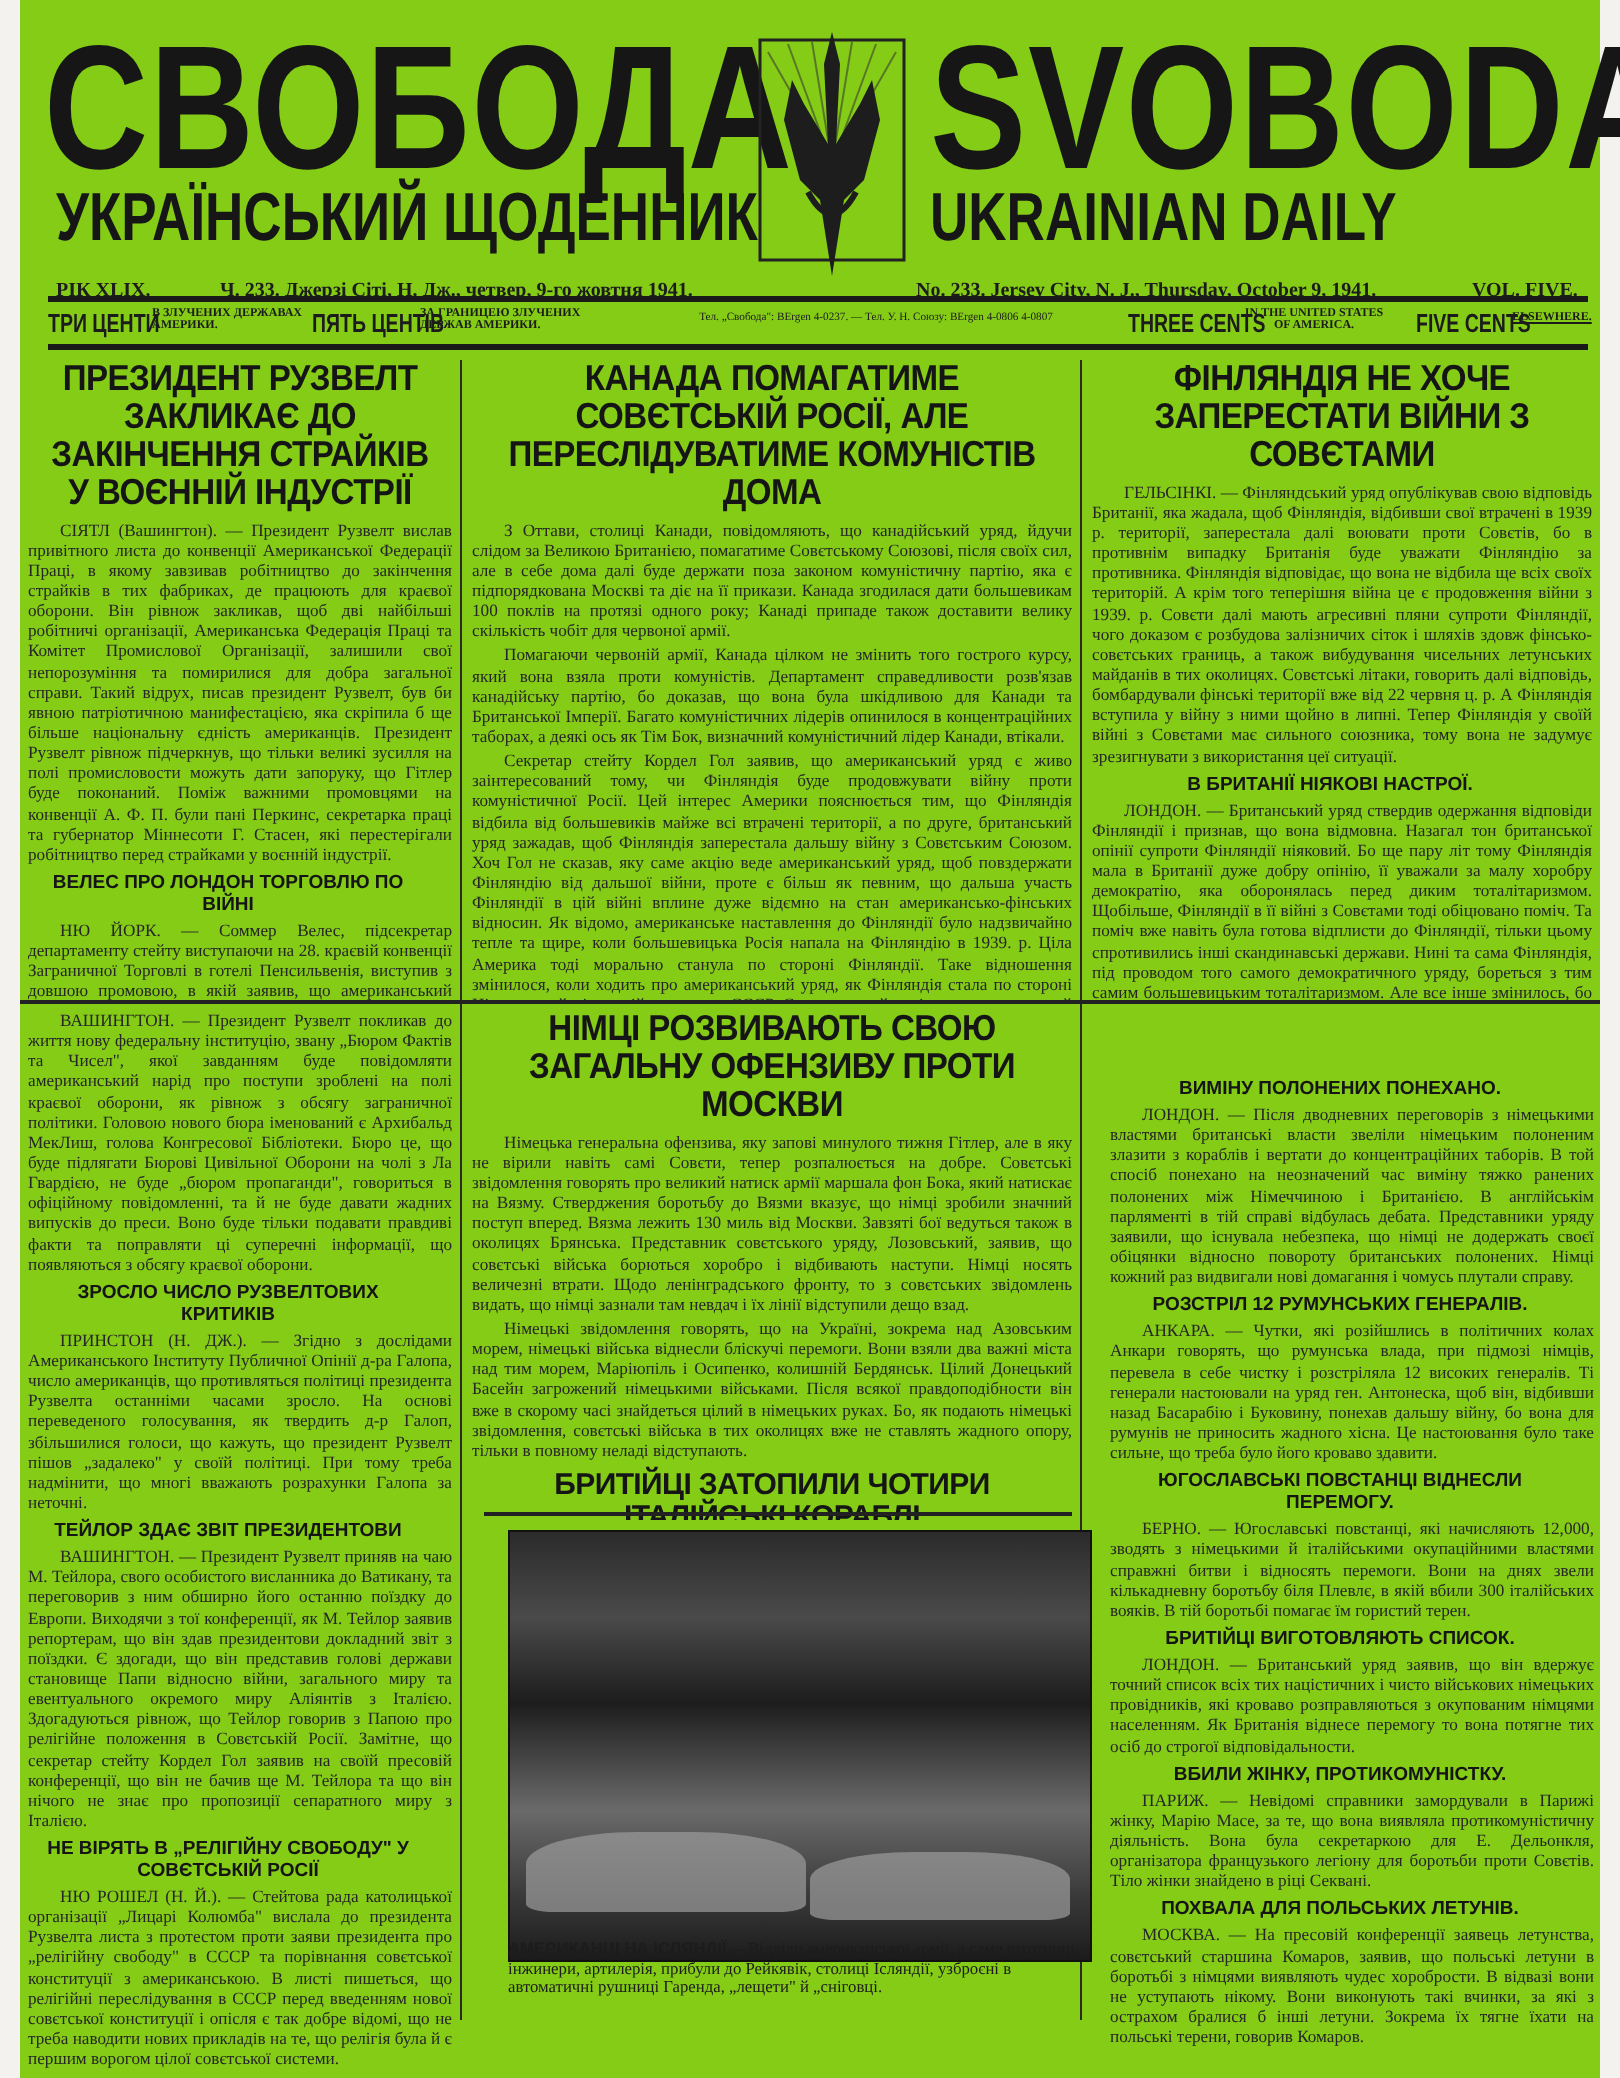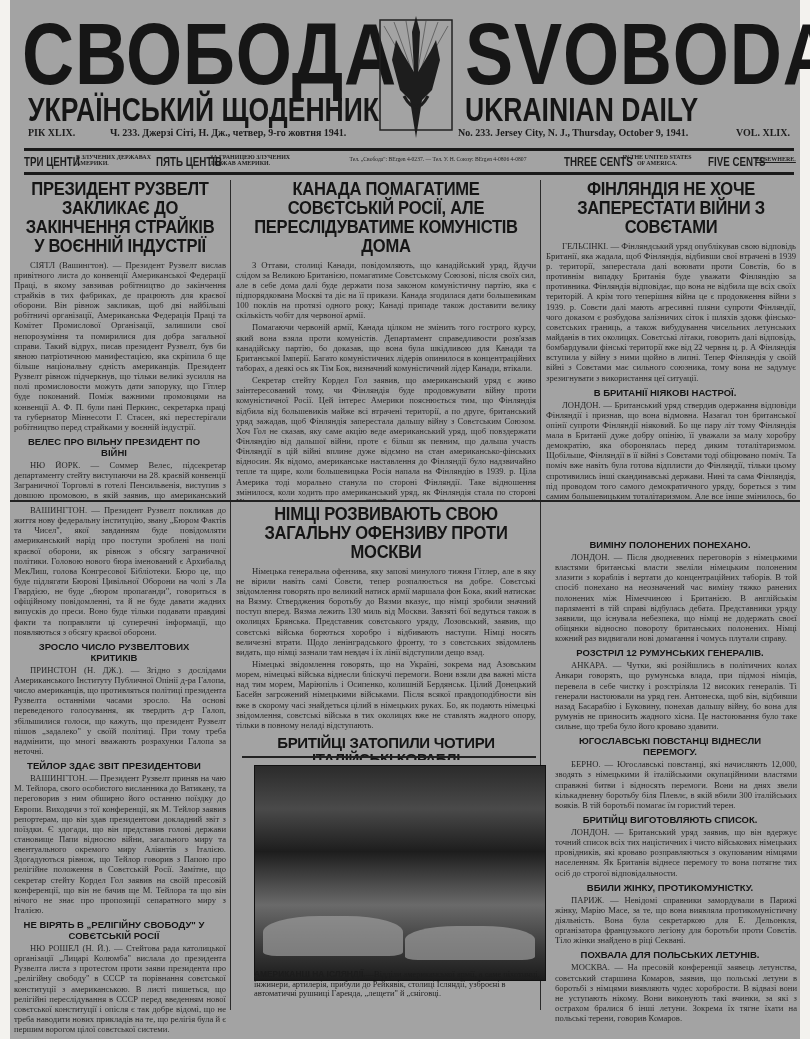--- a/index.html
+++ b/index.html
@@ -1,29 +1,29 @@
 <!DOCTYPE html>
 <html><head>
 <meta charset="utf-8">
 <style>
   html,body{margin:0;padding:0;}
   body{width:810px;height:1039px;background:#f3f2ee;overflow:hidden;position:relative;
        font-family:"Liberation Serif",serif;color:#1c1c1c;}
-  .page{position:absolute;left:10px;top:0;width:790px;height:1039px;background:#a3a3a3;text-decoration:underline;}
+  .page{position:absolute;left:10px;top:0;width:790px;height:1039px;background:#84cc16;text-decoration:underline;}
   .mast{position:absolute;left:0;top:0;width:790px;height:150px;}
   .mast .big{position:absolute;top:10px;font-family:"Liberation Sans",sans-serif;font-weight:bold;
        font-size:88px;letter-spacing:1px;transform:scaleX(0.82);transform-origin:left top;color:#161616;line-height:1;}
   .mast .big.l{left:12px;}
   .mast .big.r{left:455px;}
   .mast .sub{position:absolute;top:92px;font-family:"Liberation Sans",sans-serif;font-weight:bold;font-size:34px;
        transform:scaleX(0.78);transform-origin:left top;color:#161616;line-height:1;}
   .mast .sub.l{left:18px;}
   .mast .sub.r{left:455px;}
   .trident{position:absolute;left:368px;top:12px;width:76px;height:130px;}
-  .dateline{position:absolute;top:127px;font-size:10px;font-weight:bold;white-space:nowrap;}
+  .dateline{position:absolute;top:140px;font-size:10px;font-weight:bold;white-space:nowrap;}
   .rule{position:absolute;left:14px;width:770px;background:#1a1a1a;}
   .pricebar{position:absolute;left:8px;top:150px;width:770px;height:22px;font-size:8px;}
   .pricebar span{position:absolute;white-space:nowrap;}
   .pricebar .p-big{font-family:"Liberation Sans",sans-serif;font-weight:bold;font-size:13px;transform:scaleX(0.75);transform-origin:left top;}
   .col{position:absolute;overflow:hidden;}
   .vline{position:absolute;width:1px;background:#2a2a2a;}
   .hline{position:absolute;height:2px;background:#222;}
   .hl{font-family:"Liberation Sans",sans-serif;font-weight:bold;text-align:center;line-height:1.05;
       color:#151515;margin:0 0 4px 0;letter-spacing:-0.3px;}
   .hl.h1{font-size:18px;transform:scaleX(0.92);}
@@ -55,21 +55,21 @@
           <line x1="38" y1="70" x2="70" y2="14"></line>
       </g>
       <path d="M38 4 L42 20 L40 60 L52 40 L58 28 L62 48 L54 78 L44 88 L38 126 L32 88 L22 78 L14 48 L18 28 L24 40 L36 60 L34 20 Z" fill="#1d1d1d"></path>
       <path d="M26 84 Q38 106 50 84" fill="none" stroke="#1d1d1d" stroke-width="3"></path>
     </svg>
     <div class="sub l">УКРАЇНСЬКИЙ ЩОДЕННИК</div>
     <div class="sub r">UKRAINIAN DAILY</div>
     <div class="dateline" style="left:18px;">РІК XLIX.</div>
     <div class="dateline" style="left:100px;">Ч. 233.  Джерзі Сіті, Н. Дж., четвер, 9-го жовтня 1941.</div>
     <div class="dateline" style="left:448px;">No. 233.  Jersey City, N. J., Thursday, October 9, 1941.</div>
-    <div class="dateline" style="left:726px;">VOL. XLIX.</div>
+    <div class="dateline" style="left:726px;">VOL. FIVE.</div>
   </div>
   <div class="rule" style="top:148px;height:3px;"></div>
 
   <div class="pricebar">
     <span class="p-big" style="left:6px;top:4px;">ТРИ ЦЕНТИ</span>
     <span style="left:58px;top:4px;width:80px;white-space:normal;font-size:6px;font-weight:bold;">В ЗЛУЧЕНИХ ДЕРЖАВАХ АМЕРИКИ.</span>
     <span class="p-big" style="left:138px;top:4px;">ПЯТЬ ЦЕНТІВ</span>
     <span style="left:192px;top:4px;width:84px;white-space:normal;font-size:6px;font-weight:bold;">ЗА ГРАНИЦЕЮ ЗЛУЧЕНИХ ДЕРЖАВ АМЕРИКИ.</span>
     <span style="left:305px;top:6px;width:230px;white-space:normal;font-size:5.6px;text-align:center;">Тел. „Свобода": BErgen 4-0237. — Тел. У. Н. Союзу: BErgen 4-0806 4-0807</span>
     <span class="p-big" style="left:546px;top:4px;">THREE CENTS</span>
@@ -79,21 +79,21 @@
   </div>
   <div class="rule" style="top:172px;height:3px;"></div>
 
   <div class="vline" style="left:220px;top:180px;height:830px;"></div>
   <div class="vline" style="left:530px;top:180px;height:830px;"></div>
   <div class="hline" style="left:0px;top:500px;width:790px;"></div>
 
   <div class="col" style="left:4px;top:180px;width:212px;height:320px;">
     <div class="hl h1">ПРЕЗИДЕНТ РУЗВЕЛТ ЗАКЛИКАЄ ДО ЗАКІНЧЕННЯ СТРАЙКІВ У ВОЄННІЙ ІНДУСТРІЇ</div>
     <p class="body">СІЯТЛ (Вашингтон). — Президент Рузвелт вислав привітного листа до конвенції Американської Федерації Праці, в якому завзивав робітництво до закінчення страйків в тих фабриках, де працюють для краєвої оборони. Він рівнож закликав, щоб дві найбільші робітничі організації, Американська Федерація Праці та Комітет Промислової Організації, залишили свої непорозуміння та помирилися для добра загальної справи. Такий відрух, писав президент Рузвелт, був би явною патріотичною манифестацією, яка скріпила б ще більше національну єдність американців. Президент Рузвелт рівнож підчеркнув, що тільки великі зусилля на полі промисловости можуть дати запоруку, що Гітлер буде поконаний. Поміж важними промовцями на конвенції А. Ф. П. були пані Перкинс, секретарка праці та губернатор Міннесоти Г. Стасен, які перестерігали робітництво перед страйками у воєнній індустрії.</p>
-    <div class="sh">ВЕЛЕС ПРО ВІЛЬНУ ПРЕЗИДЕНТ ПО ВІЙНІ</div>
+    <div class="sh">ВЕЛЕС ПРО ЛОНДОН ТОРГОВЛЮ ПО ВІЙНІ</div>
     <p class="body">НЮ ЙОРК. — Соммер Велес, підсекретар департаменту стейту виступаючи на 28. краєвій конвенції Заграничної Торговлі в готелі Пенсильвенія, виступив з довшою промовою, в якій заявив, що американський уряд буде працювати в напрямі розбудови вільної світової торговлі після цеї війни. Він твердив, що Злучені Держави Америки будуть старатися виелімінувати економічну війну, яка існує між народами, а будуть піддержувати міжнародну економічну співпрацю. Присутній на конвенції британський амбасадор лорд Галифекс відчитав привіт від Винстона Черчила та заявив, що цілий світ стоїть перед двома виборами економічного життя: тоталітарний і вільний-демократичний. Гітлер представляє перший світ, говорив лорд Галифекс, а Америка й Велика Британія другий.</p>
   </div>
   <div class="col" style="left:4px;top:505px;width:212px;height:530px;">
     <p class="body">ВАШИНГТОН. — Президент Рузвелт покликав до життя нову федеральну інституцію, звану „Бюром Фактів та Чисел", якої завданням буде повідомляти американський нарід про поступи зроблені на полі краєвої оборони, як рівнож з обсягу заграничної політики. Головою нового бюра іменований є Архибальд МекЛиш, голова Конгресової Бібліотеки. Бюро це, що буде підлягати Бюрові Цивільної Оборони на чолі з Ла Гвардією, не буде „бюром пропаганди", говориться в офіційному повідомленні, та й не буде давати жадних випусків до преси. Воно буде тільки подавати правдиві факти та поправляти ці суперечні інформації, що появляються з обсягу краєвої оборони.</p>
     <div class="sh">ЗРОСЛО ЧИСЛО РУЗВЕЛТОВИХ КРИТИКІВ</div>
     <p class="body">ПРИНСТОН (Н. ДЖ.). — Згідно з дослідами Американського Інституту Публичної Опінії д-ра Галопа, число американців, що противляться політиці президента Рузвелта останніми часами зросло. На основі переведеного голосування, як твердить д-р Галоп, збільшилися голоси, що кажуть, що президент Рузвелт пішов „задалеко" у своїй політиці. При тому треба надмінити, що многі вважають розрахунки Галопа за неточні.</p>
     <div class="sh">ТЕЙЛОР ЗДАЄ ЗВІТ ПРЕЗИДЕНТОВИ</div>
     <p class="body">ВАШИНГТОН. — Президент Рузвелт приняв на чаю М. Тейлора, свого особистого висланника до Ватикану, та переговорив з ним обширно його останню поїздку до Европи. Виходячи з тої конференції, як М. Тейлор заявив репортерам, що він здав президентови докладний звіт з поїздки. Є здогади, що він представив голові держави становище Папи відносно війни, загального миру та евентуального окремого миру Аліянтів з Італією. Здогадуються рівнож, що Тейлор говорив з Папою про релігійне положення в Совєтській Росії. Замітне, що секретар стейту Кордел Гол заявив на своїй пресовій конференції, що він не бачив ще М. Тейлора та що він нічого не знає про пропозиції сепаратного миру з Італією.</p>
     <div class="sh">НЕ ВІРЯТЬ В „РЕЛІГІЙНУ СВОБОДУ" У СОВЄТСЬКІЙ РОСІЇ</div>
     <p class="body">НЮ РОШЕЛ (Н. Й.). — Стейтова рада католицької організації „Лицарі Колюмба" вислала до президента Рузвелта листа з протестом проти заяви президента про „релігійну свободу" в СССР та порівнання совєтської конституції з американською. В листі пишеться, що релігійні переслідування в СССР перед введенням нової совєтської конституції і опісля є так добре відомі, що не треба наводити нових прикладів на те, що релігія була й є першим ворогом цілої совєтської системи.</p>

